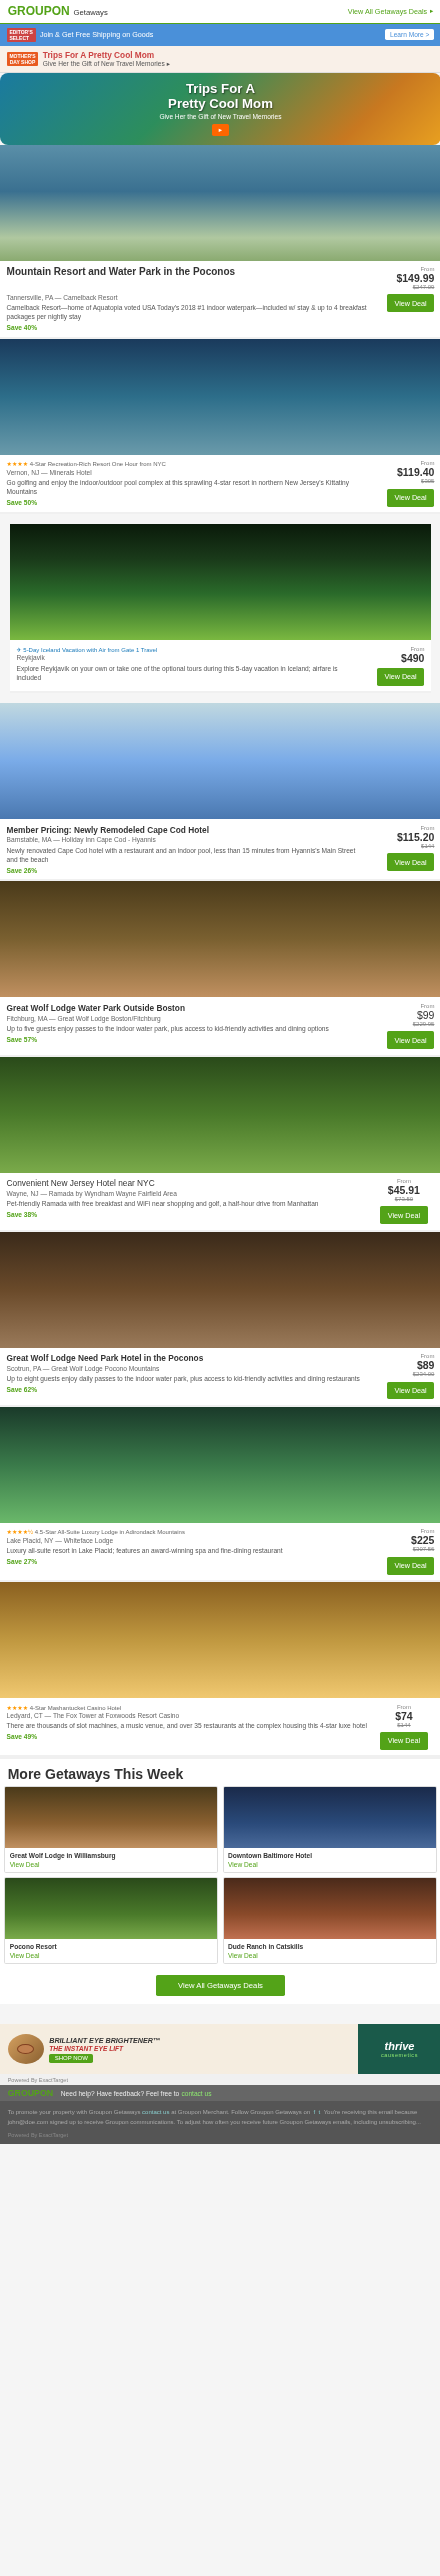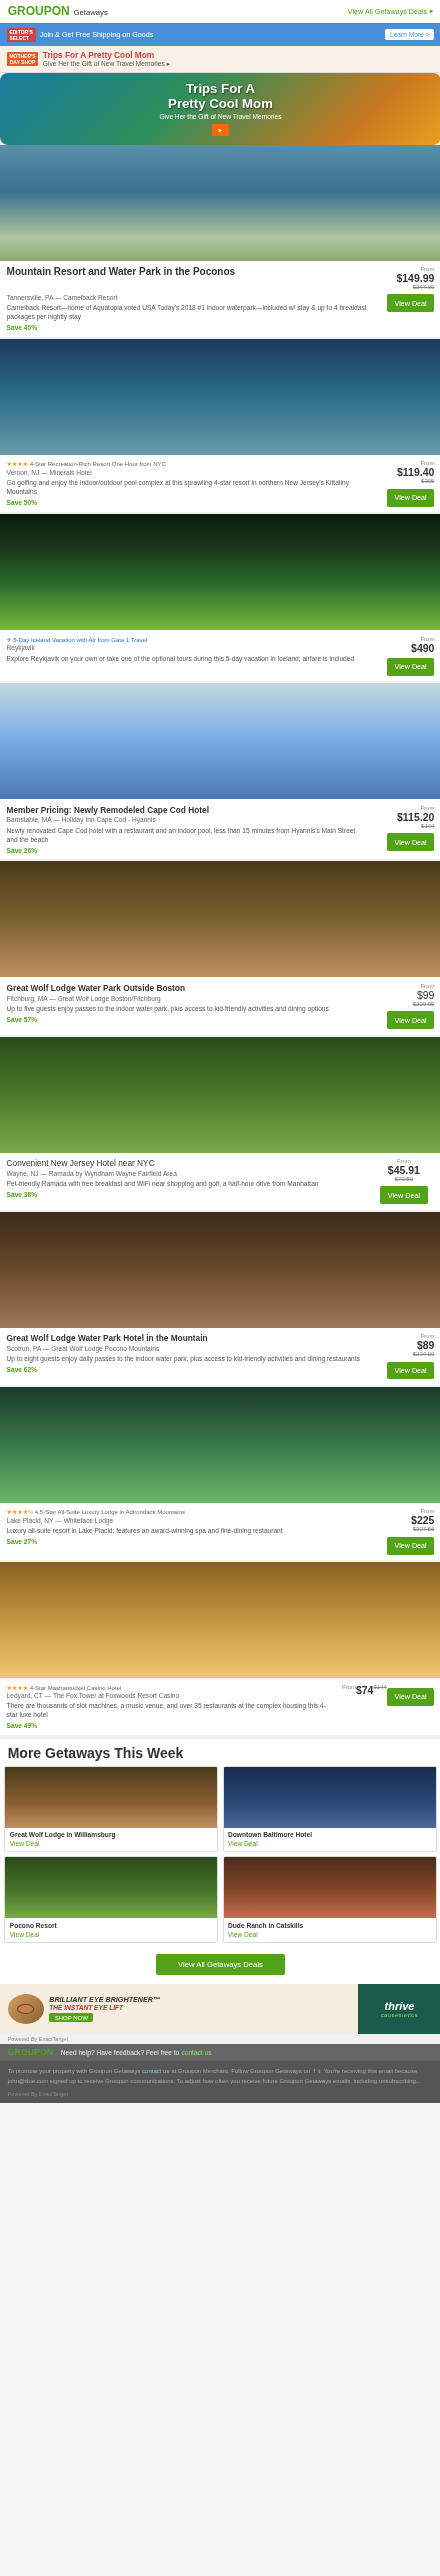--- a/index.html
+++ b/index.html
@@ -70,21 +70,21 @@
     </div>
     <div style="display:flex; flex-direction:column; align-items:flex-end; min-width:61px;">
       <div style="font-size:6px; color:#888;">From</div>
       <div style="font-size:10.5px; font-weight:bold; color:#333;">$119.40</div>
       <div style="font-size:6px; color:#888; text-decoration:line-through;">$305</div>
       <button style="background:#53a318; color:#fff; border:none; border-radius:1.7px; padding:4.4px 7.7px; font-size:7.2px; cursor:pointer; margin-top:4.4px;">View Deal</button>
     </div>
   </div>
 </div>
 
-<div style="background:#fff; margin:0; border-bottom:2.2px solid #f0f0f0;">
+<div style="background:#fff; margin:10px; border-bottom:2.2px solid #f0f0f0;">
   <div style="width:100%; height:116px; background:linear-gradient(to bottom, #0a1a0a 0%, #1a3a1a 30%, #2a6a2a 60%, #7ab840 100%);"></div>
   <div style="display:flex; padding:5.5px 6.6px; gap:5.5px; align-items:flex-start;">
     <div style="flex:1;">
       <div style="font-size:6px; color:#1a7aba; margin-bottom:1.7px;">✈ 5-Day Iceland Vacation with Air from Gate 1 Travel</div>
       <div style="font-size:6.6px; color:#666; margin-bottom:2.2px;">Reykjavik</div>
       <div style="font-size:6.6px; color:#555; line-height:1.4;">Explore Reykjavík on your own or take one of the optional tours during this 5-day vacation in Iceland; airfare is included</div>
     </div>
     <div style="display:flex; flex-direction:column; align-items:flex-end; min-width:61px;">
       <div style="font-size:6px; color:#888;">From</div>
       <div style="font-size:10.5px; font-weight:bold; color:#333;">$490</div>
@@ -144,21 +144,21 @@
       <div style="font-size:6px; color:#888; text-decoration:line-through;">$73.50</div>
       <button style="background:#53a318; color:#fff; border:none; border-radius:1.7px; padding:4.4px 7.7px; font-size:7.2px; cursor:pointer; margin-top:4.4px;">View Deal</button>
     </div>
   </div>
 </div>
 
 <div style="background:#fff; margin:0; border-bottom:2.2px solid #f0f0f0;">
   <div style="width:100%; height:116px; background:linear-gradient(to bottom, #3a2a1a 0%, #6a4a2a 50%, #9a7a5a 100%);"></div>
   <div style="display:flex; padding:5.5px 6.6px; gap:5.5px; align-items:flex-start;">
     <div style="flex:1;">
-      <div style="font-size:8.3px; font-weight:bold; color:#333; margin-bottom:1.7px;">Great Wolf Lodge Water Park Hotel in the Mountain</div>
+      <div style="font-size:8.3px; font-weight:bold; color:#333; margin-bottom:1.7px;">Great Wolf Lodge Need Park Hotel in the Poconos</div>
       <div style="font-size:6.6px; color:#666; margin-bottom:2.2px;">Scotrun, PA — Great Wolf Lodge Pocono Mountains</div>
       <div style="font-size:6.6px; color:#555; line-height:1.4;">Up to eight guests enjoy daily passes to the indoor water park, plus access to kid-friendly activities and dining restaurants</div>
       <div style="font-size:6.6px; color:#53a318; font-weight:bold; margin-top:2.8px;">Save 62%</div>
     </div>
     <div style="display:flex; flex-direction:column; align-items:flex-end; min-width:61px;">
       <div style="font-size:6px; color:#888;">From</div>
       <div style="font-size:10.5px; font-weight:bold; color:#333;">$89</div>
       <div style="font-size:6px; color:#888; text-decoration:line-through;">$234.00</div>
       <button style="background:#53a318; color:#fff; border:none; border-radius:1.7px; padding:4.4px 7.7px; font-size:7.2px; cursor:pointer; margin-top:4.4px;">View Deal</button>
     </div>
@@ -185,21 +185,21 @@
 
 <div style="background:#fff; margin:0; border-bottom:2.2px solid #f0f0f0;">
   <div style="width:100%; height:116px; background:linear-gradient(to bottom, #8a6020 0%, #c09840 50%, #f0c870 100%);"></div>
   <div style="display:flex; padding:5.5px 6.6px; gap:5.5px; align-items:flex-start;">
     <div style="flex:1;">
       <div style="font-size:6px; color:#666; margin-bottom:1.1px;"><span style="color:#f90;">★★★★</span> 4-Star Mashantucket Casino Hotel</div>
       <div style="font-size:6.6px; color:#666; margin-bottom:2.2px;">Ledyard, CT — The Fox Tower at Foxwoods Resort Casino</div>
       <div style="font-size:6.6px; color:#555; line-height:1.4;">There are thousands of slot machines, a music venue, and over 35 restaurants at the complex housing this 4-star luxe hotel</div>
       <div style="font-size:6.6px; color:#53a318; font-weight:bold; margin-top:2.8px;">Save 49%</div>
     </div>
-    <div style="display:flex; flex-direction:row; align-items:flex-start; min-width:61px;">
+    <div style="display:flex; flex-direction:column; align-items:center; min-width:61px;">
       <div style="font-size:6px; color:#888;">From</div>
       <div style="font-size:10.5px; font-weight:bold; color:#333;">$74</div>
       <div style="font-size:6px; color:#888; text-decoration:line-through;">$144</div>
       <button style="background:#53a318; color:#fff; border:none; border-radius:1.7px; padding:4.4px 7.7px; font-size:7.2px; cursor:pointer; margin-top:4.4px;">View Deal</button>
     </div>
   </div>
 </div>
 
 <div style="background:#fff; border-top:2.2px solid #f0f0f0;">
   <div style="padding:6.6px 7.7px 4.4px; font-size:14px; font-weight:bold; color:#333;">More Getaways This Week</div>
@@ -237,21 +237,21 @@
       </div>
     </div>
 
   </div>
 
   <div style="display:flex; justify-content:center; padding:6.6px 7.7px 8.8px;">
     <button style="background:#53a318; color:#fff; border:none; border-radius:1.7px; padding:6px 22px; font-size:7.7px; cursor:pointer;">View All Getaways Deals</button>
   </div>
 </div>
 
-<div style="display:flex; height:50px;">
+<div style="display:flex; height:50px;margin-top:20px;">
   <div style="flex:1; background:#f5ede0; display:flex; align-items:center; padding:5.5px 7.7px; gap:5.5px;">
 
     <div style="width:36px; height:30px; background:linear-gradient(135deg, #d4a060, #8a6030); border-radius:50%; flex-shrink:0; display:flex; align-items:center; justify-content:center; overflow:hidden;">
       <div style="width:16.5px; height:10px; background:#c08050; border-radius:50%; border:1.1px solid #804020;"></div>
     </div>
     <div>
       <div style="font-size:7.2px; font-weight:bold; color:#333; font-style:italic;">BRILLIANT EYE BRIGHTENER™</div>
       <div style="font-size:6.6px; color:#c03030; font-style:italic; font-weight:bold;">THE INSTANT EYE LIFT</div>
       <button style="background:#53a318; color:#fff; border:none; border-radius:1.7px; padding:1.7px 5.5px; font-size:6px; cursor:pointer; margin-top:2.2px;">SHOP NOW</button>
     </div>

